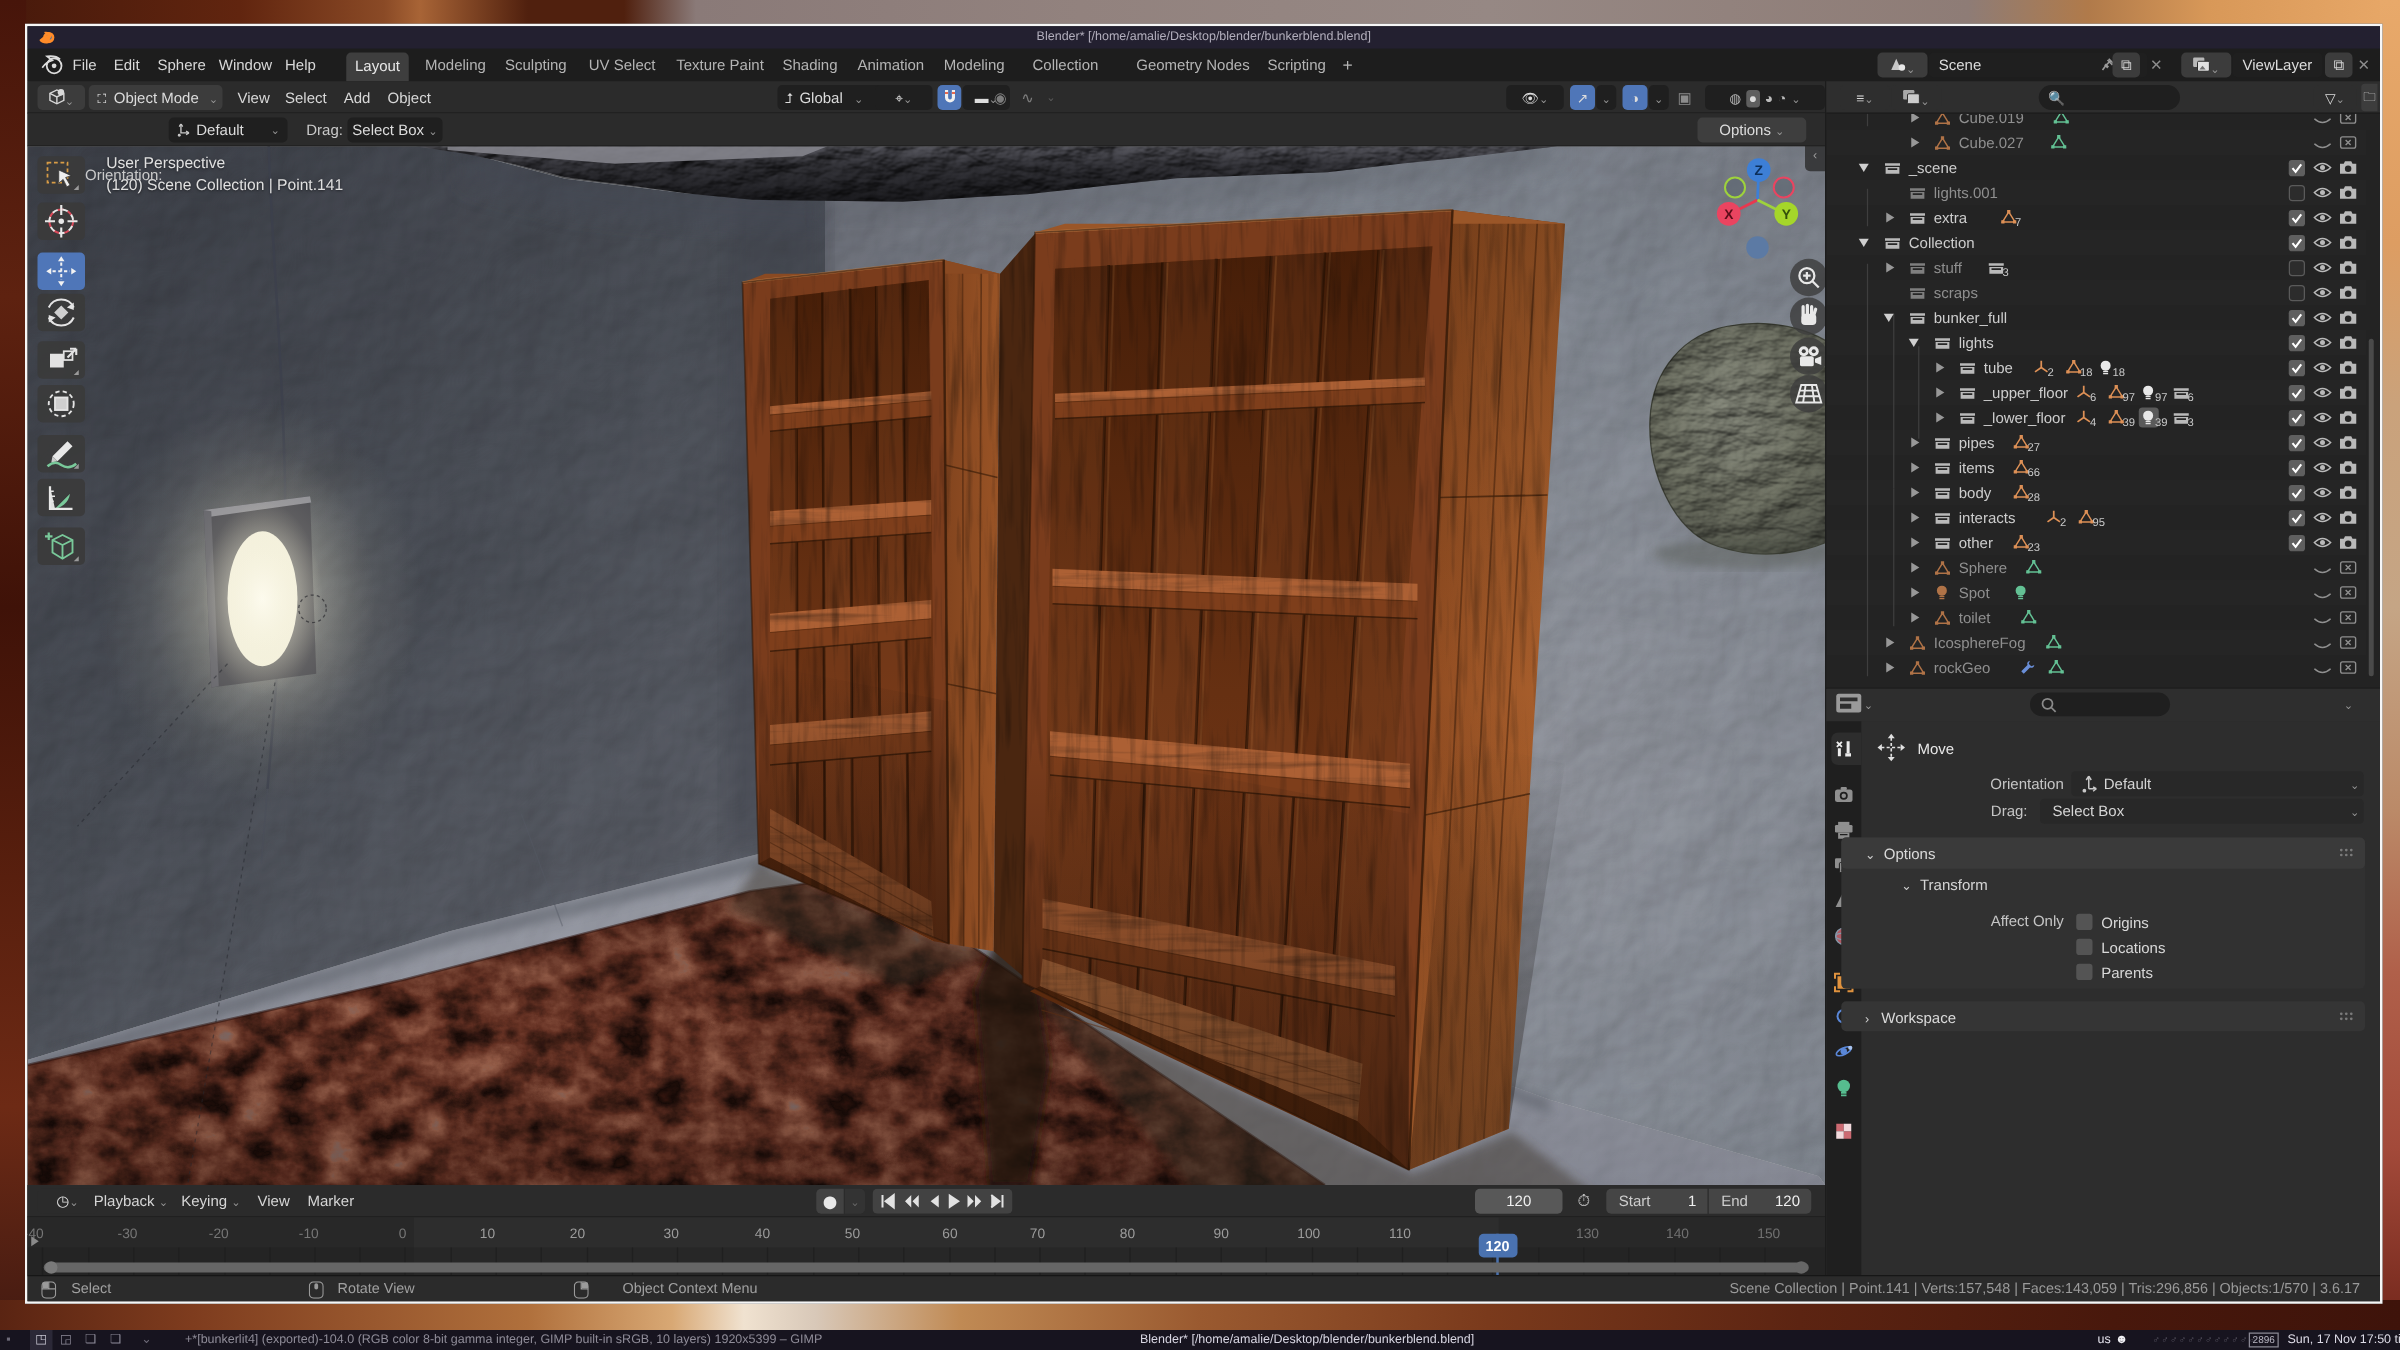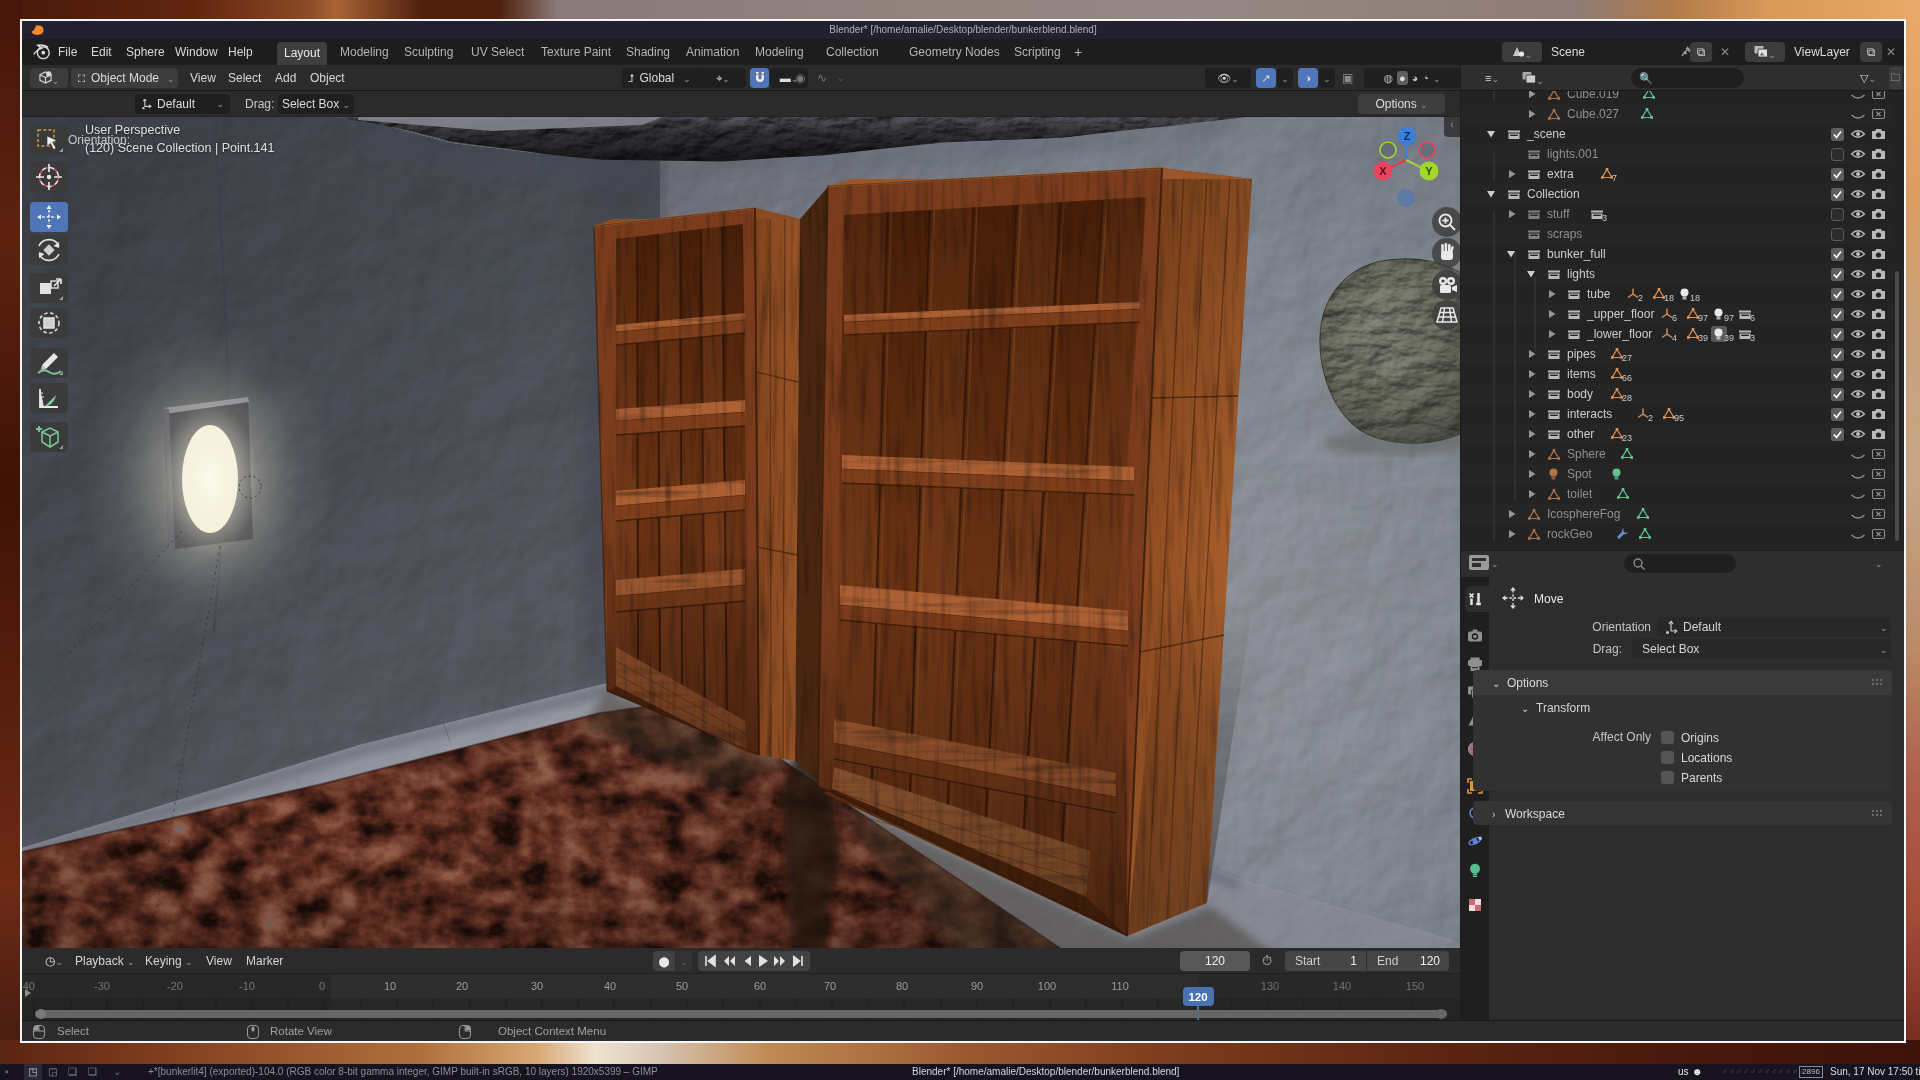--- a/index.html
+++ b/index.html
@@ -1079,14 +1079,15 @@
         <rect x="0.5" y="0.5" width="11" height="13" rx="3.5" fill="none" stroke="#9a9a9a"></rect>
         <rect x="4.5" y="1.5" width="3" height="5" rx="1.5" fill="#9a9a9a"></rect>
       </svg>
     <span class="abs" style="left:248px;">Rotate View</span>
     <svg class="abs" style="left:437px;top:4px;" width="12" height="14" viewBox="0 0 12 14">
         <rect x="0.5" y="0.5" width="11" height="13" rx="3.5" fill="none" stroke="#9a9a9a"></rect>
         <path d="M6 0.5 L6 6 L11.5 6" stroke="#9a9a9a"></path>
         <path d="M6.5 1 L11 1 Q11.5 1 11.5 5.5 L6.5 5.5 Z" fill="#9a9a9a"></path>
       </svg>
     <span class="abs" style="left:460px;margin-left:16px;">Object Context Menu</span>
+    <span class="abs" style="right:16px;color:#9a9a9a;">Scene Collection | Point.141 | Verts:157,548 | Faces:143,059 | Tris:296,856 | Objects:1/570 | 3.6.17</span>
   </div>
 </div>
 
 </body></html>

